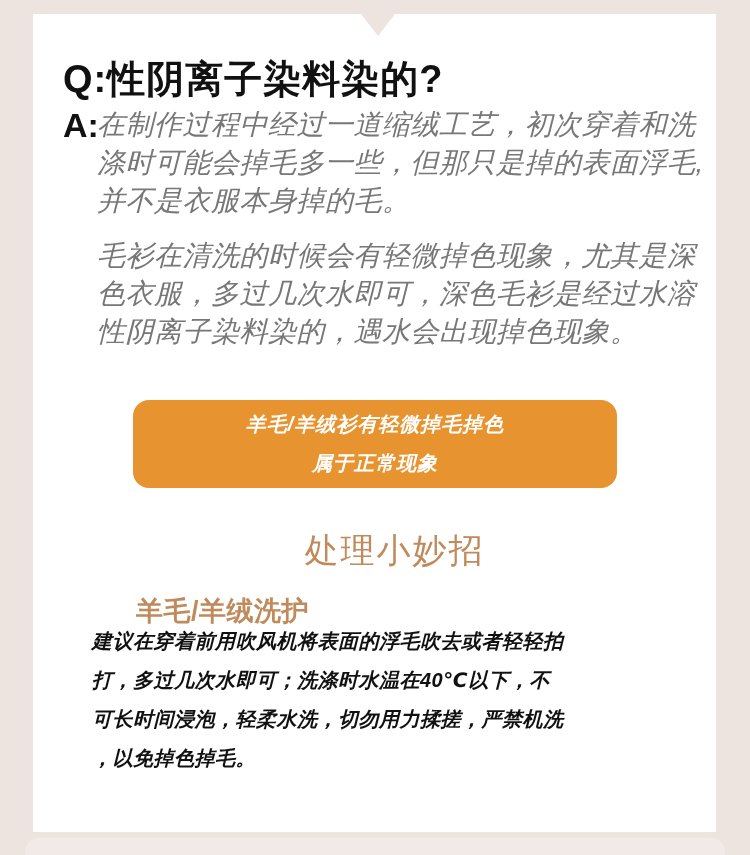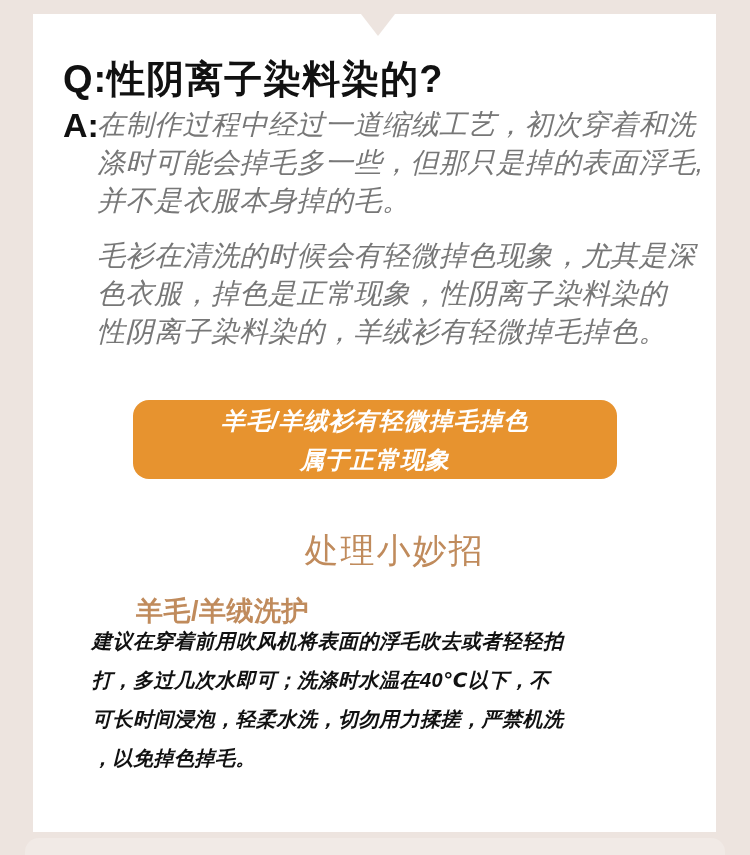--- a/index.html
+++ b/index.html
@@ -54,29 +54,29 @@
     font-size: 28px;
     color: #777777;
     line-height: 38px;
     letter-spacing: 0.5px;
   }
   .answer-text .para + .para { margin-top: 17px; }
   .line { white-space: nowrap; font-style: italic; }
   .banner {
     position: absolute;
     left: 100px; top: 386px;
-    width: 484px; height: 79px;
+    width: 484px; height: 88px;
     background: var(--accent-orange, #E7932F);
     border-radius: 16px;
     display: flex;
     flex-direction: column;
     align-items: center;
     justify-content: center;
     color: #FFFFFF;
-    font-size: 24px;
+    font-size: 20px;
     font-weight: 700;
     line-height: 39px;
     letter-spacing: 1px;
   }
   .tips-title {
     position: absolute;
     left: 0; top: 514px;
     width: 100%;
     text-align: center;
     font-size: 34px;
@@ -124,22 +124,22 @@
   <div class="answer-row">
     <div class="a-label">A:</div>
     <div class="answer-text">
       <div class="para">
           <div class="line">在制作过程中经过一道缩绒工艺，初次穿着和洗</div>
           <div class="line">涤时可能会掉毛多一些，但那只是掉的表面浮毛,</div>
           <div class="line">并不是衣服本身掉的毛。</div>
         </div>
       <div class="para">
           <div class="line">毛衫在清洗的时候会有轻微掉色现象，尤其是深</div>
-          <div class="line">色衣服，掉色是正常现象，性阴离子染料染的</div>
-          <div class="line">性阴离子染料染的，羊绒衫有轻微掉毛掉色。</div>
+          <div class="line">色衣服，多过几次水即可，深色毛衫是经过水溶</div>
+          <div class="line">性阴离子染料染的，遇水会出现掉色现象。</div>
         </div>
     </div>
   </div>
 
   <div class="banner">
       <div class="line">羊毛/羊绒衫有轻微掉毛掉色</div>
       <div class="line">属于正常现象</div>
     </div>
 
   <div class="tips-title">处理小妙招</div>

